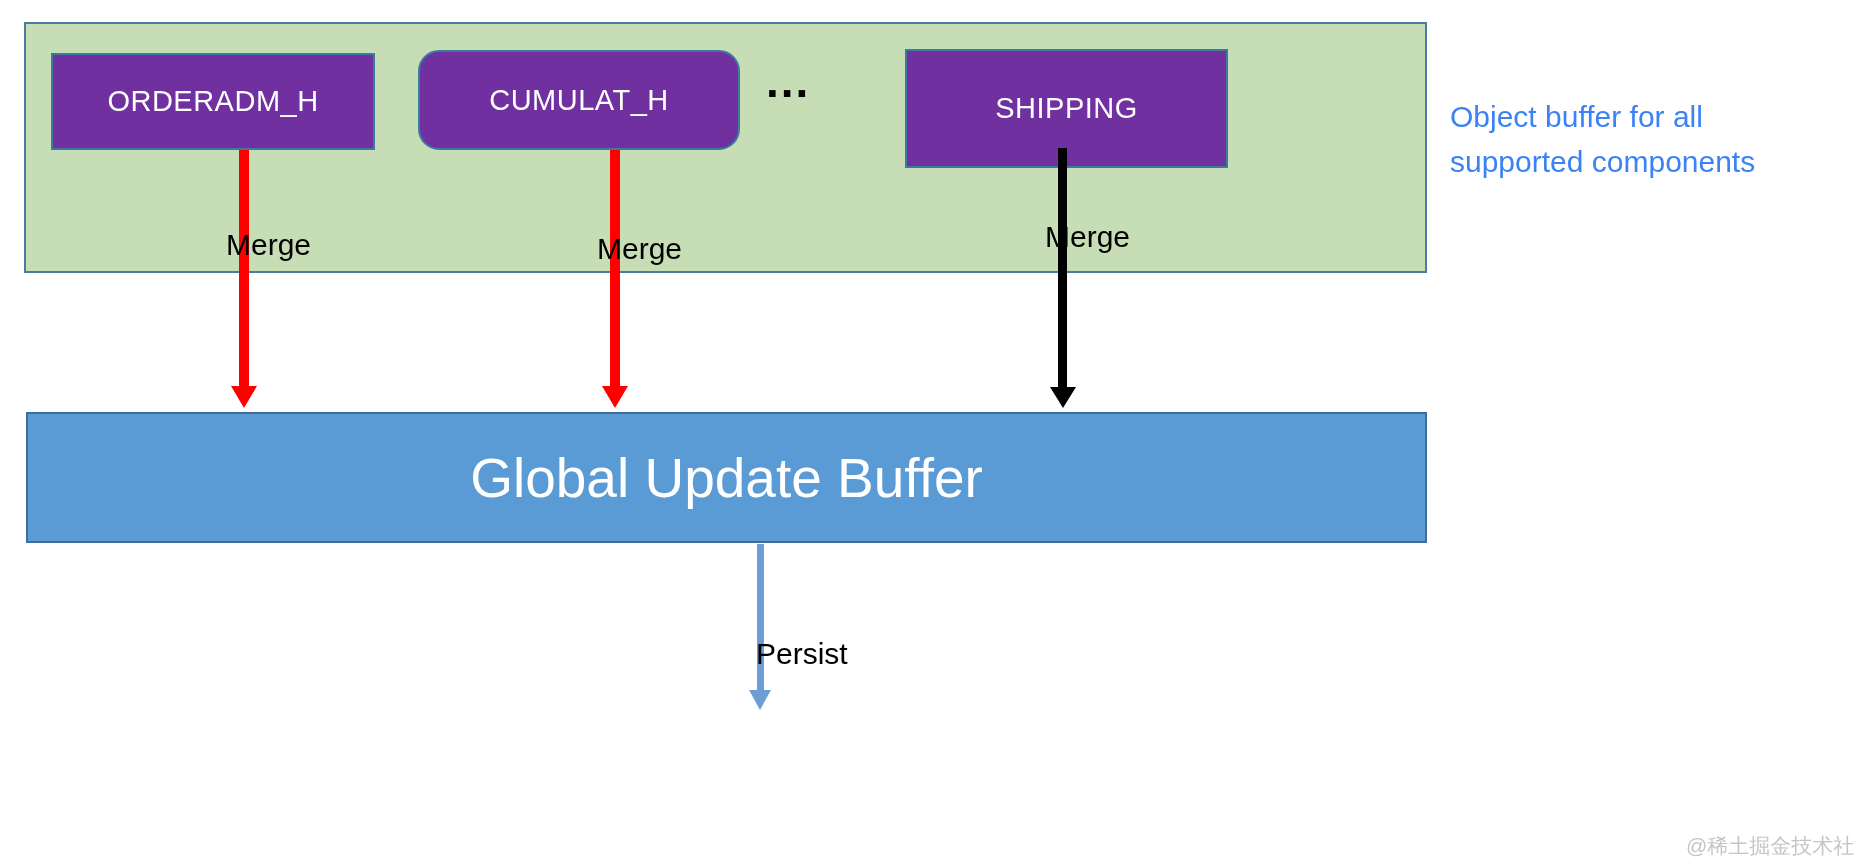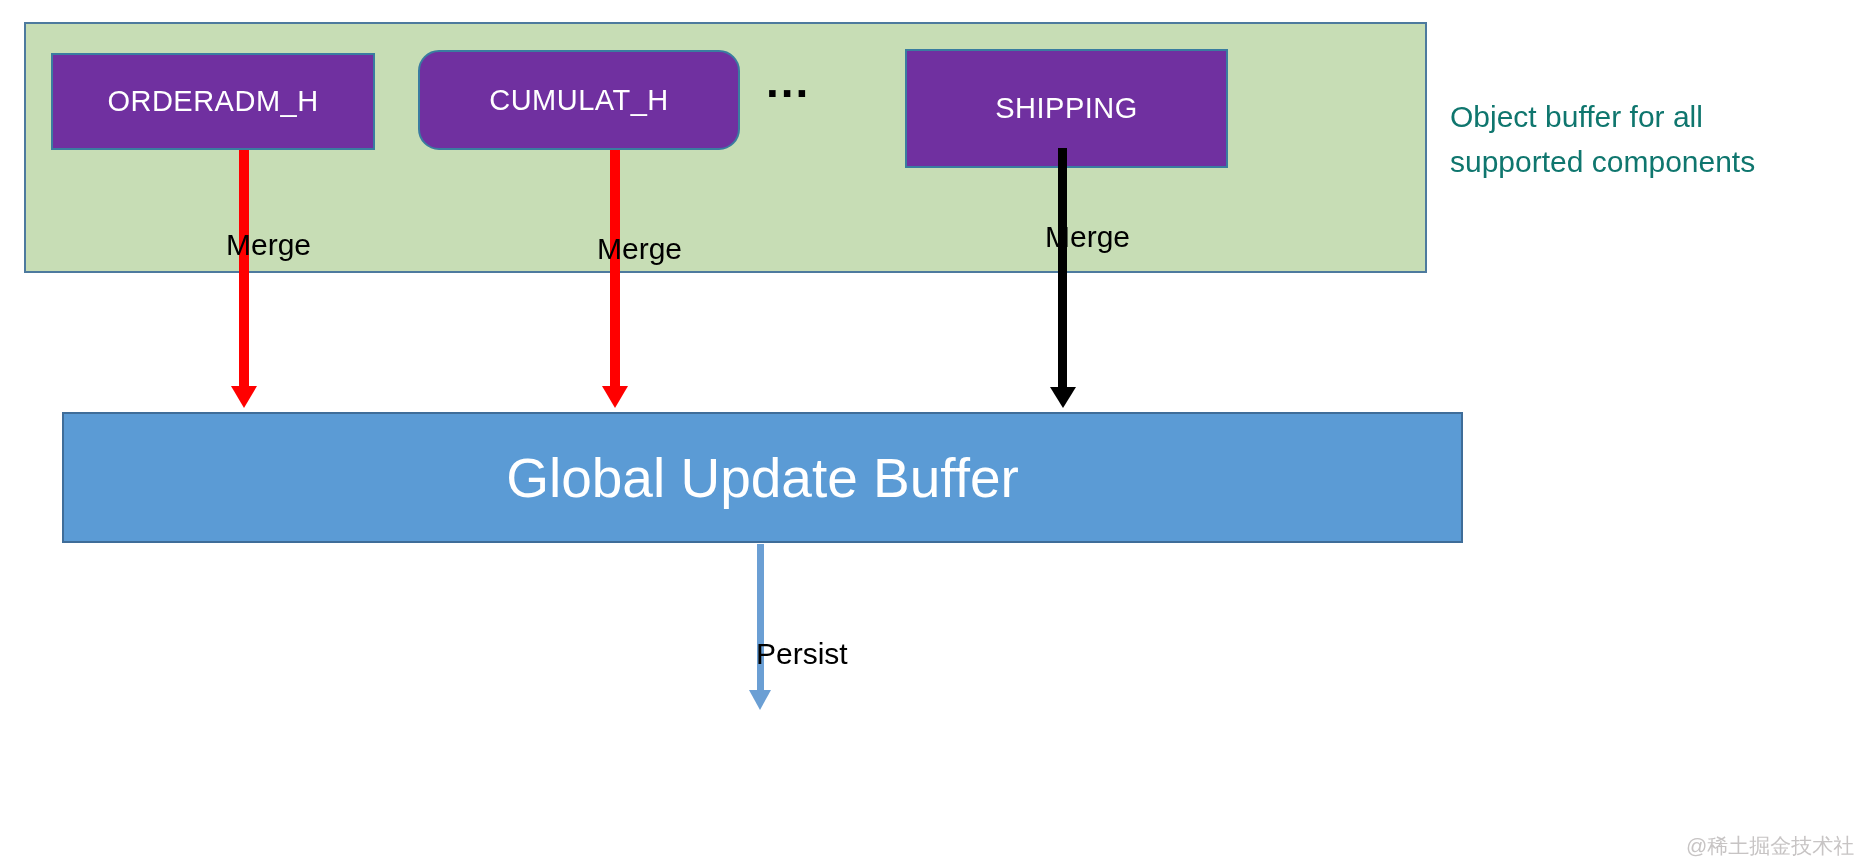--- a/index.html
+++ b/index.html
@@ -109,30 +109,29 @@
   
   .bar {
     position: absolute;
     left: 26px;
     width: 1401px;
     display: flex;
     align-items: center;
     justify-content: center;
     color: #ffffff;
     font-size: 55px;
-    margin-left: 36px;
   }
   .bar.global-update { top: 412px; height: 131px; background: var(--buffer-fill); border: 2px solid var(--buffer-border); }
   .bar.new-header    { top: 709px; height: 135px; background: var(--table-fill);  border: 2px solid var(--table-border); }
 
   
   .side-note {
     position: absolute;
     left: 1450px; top: 94px;
-    color: #0f766e;
+    color: #3b82f6;
     font-size: 30px;
     line-height: 45px;
     white-space: nowrap;
   }
 
   
   .watermark {
     position: absolute;
     left: 1686px; top: 832px;
     color: var(--watermark-gray);

